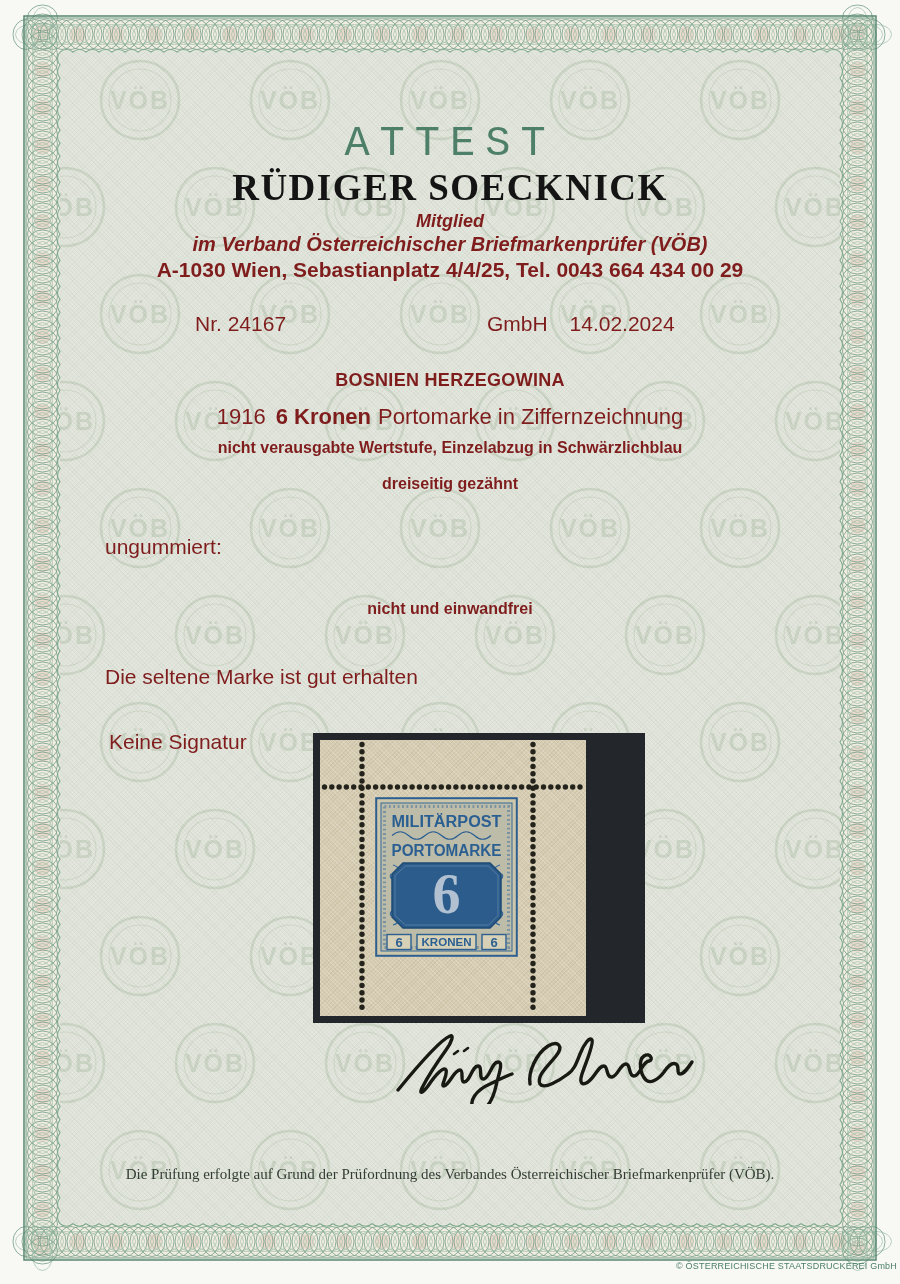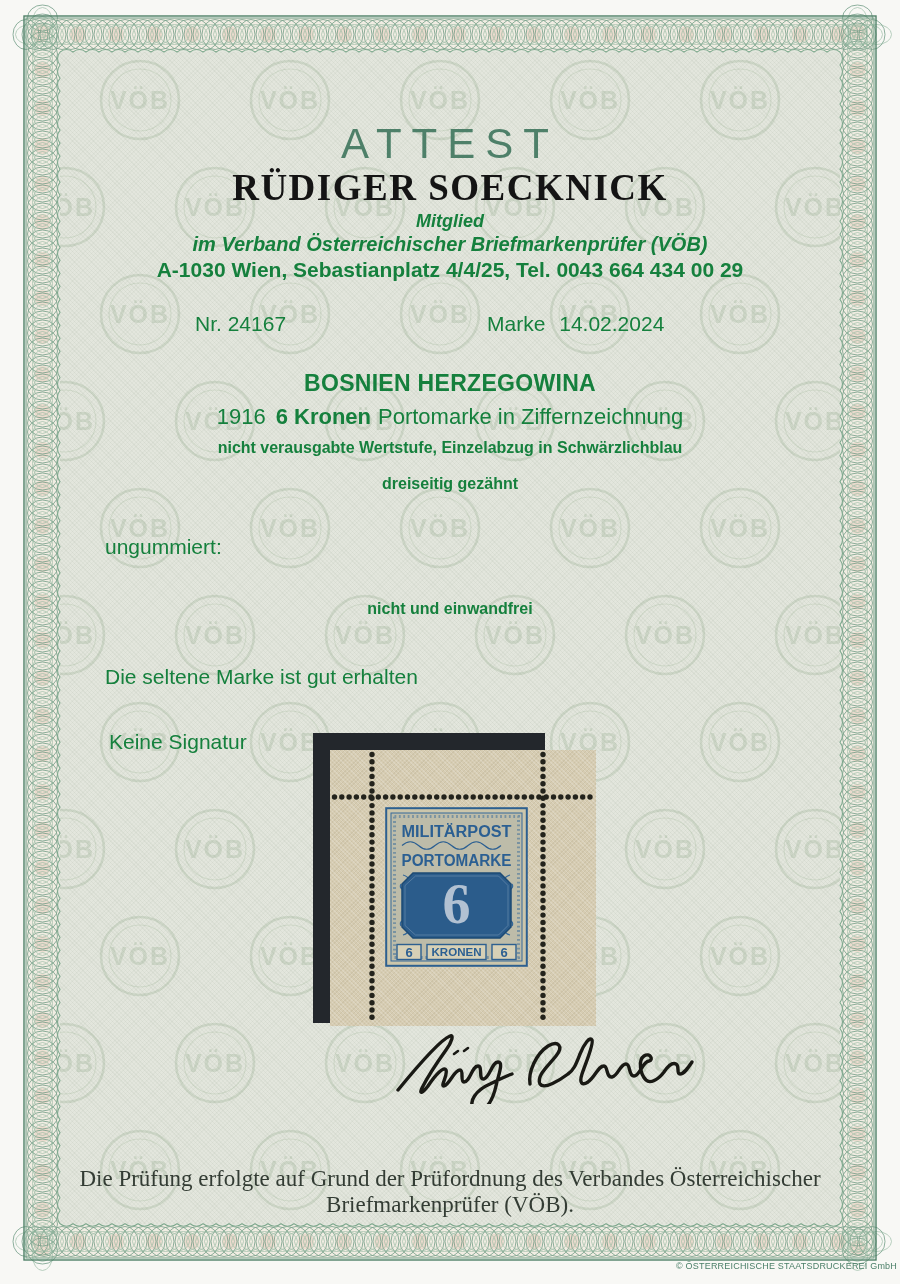--- a/index.html
+++ b/index.html
@@ -5,39 +5,39 @@
   html,body{margin:0;padding:0;background:#ffffff;}
   body{width:900px;height:1284px;position:relative;font-family:"Liberation Sans",sans-serif;}
   .page{position:absolute;left:0;top:0;width:900px;height:1284px;background:#f8f8f5;overflow:hidden;}
   svg.layer{position:absolute;left:0;top:0;}
   .hatch{position:absolute;left:60px;top:52px;width:780px;height:1172px;pointer-events:none;
     background:
       repeating-linear-gradient(45deg, rgba(110,130,105,0.07) 0 1px, transparent 1px 3px),
       repeating-linear-gradient(-45deg, rgba(110,130,105,0.05) 0 1px, transparent 1px 3px);}
   .abs{position:absolute;}
   .center{left:60px;width:780px;text-align:center;}
-  .txt{color:#15803d;white-space:nowrap;}
+  .txt{color:#7f1d1d;white-space:nowrap;}
   .b{font-weight:700;}
   .it{font-style:italic;}
-  .title{font-family:Liberation Sans, sans-serif;font-size:42px;letter-spacing:10px;color:#4e8069;}
+  .title{font-family:Liberation Mono, monospace;font-size:42px;letter-spacing:10px;color:#4e8069;}
   .name{font-family:"Liberation Serif",serif;font-size:37px;font-weight:700;letter-spacing:1.5px;color:#141414;}
   .sub1{font-size:18px;font-weight:700;}
   .sub2{font-size:20px;font-weight:700;}
   .addr{font-size:21px;font-weight:700;}
   .meta{font-size:21px;}
   .body-reg{font-size:21px;}
   .body-bold{font-size:16px;font-weight:700;}
-  .country{font-size:23px;font-weight:700;letter-spacing:0.3px;}
-  .photo{position:absolute;left:313px;top:733px;width:232px;height:290px;background:#23272c;box-sizing:border-box;padding:17px;}
+  .country{font-size:18px;font-weight:700;letter-spacing:0.3px;}
+  .photo{position:absolute;left:313px;top:733px;width:332px;height:290px;background:#23272c;box-sizing:border-box;padding:7px;}
   .paper{position:relative;width:266px;height:276px;background:#d6ccb2;
     background-image:
       repeating-linear-gradient(45deg, rgba(255,255,255,0.18) 0 1px, transparent 1px 3px),
       repeating-linear-gradient(-45deg, rgba(120,108,70,0.10) 0 1px, transparent 1px 3px);}
   .paper svg{position:absolute;}
-  .footerline{font-family:"Liberation Serif",serif;font-size:23px;color:#333c34;}
+  .footerline{font-family:"Liberation Serif",serif;font-size:15px;color:#333c34;}
   .credit{position:absolute;right:3px;top:1261px;font-size:9px;line-height:11px;color:#4b7f68;letter-spacing:0.2px;text-align:center;}
   .stamp-text{font-family:"Liberation Sans",sans-serif;font-weight:700;}
 </style>
 </head>
 <body>
 
 <div class="page">
 
   <svg id="deco" class="layer" width="900" height="1284" viewBox="0 0 900 1284">
       <path d="M26,18h848v1240h-848Z M59,51h782v1174h-782Z" fill="#f1ede3" fill-rule="evenodd"></path>
@@ -1287,22 +1287,22 @@
   <div class="abs center txt name" style="top:166px">RÜDIGER SOECKNICK</div>
   <div class="abs center txt it sub1" style="top:211px">Mitglied</div>
   <div class="abs center txt it sub2" style="top:233px">im Verband Österreichischer Briefmarkenprüfer (VÖB)</div>
   <div class="abs center txt addr" style="top:258px">A-1030 Wien, Sebastianplatz 4/4/25, Tel. 0043 664 434 00 29</div>
 
   <div class="abs txt meta" style="left:195px;top:312px">
     <span>Nr.</span>
     <span style="">24167</span>
   </div>
   <div class="abs txt meta" style="left:487px;top:312px">
-    <span>Marke</span>
-    <span style="margin-left:8px">14.02.2024</span>
+    <span>GmbH</span>
+    <span style="margin-left:16px">14.02.2024</span>
   </div>
 
   <div class="abs center txt country" style="top:370px">BOSNIEN HERZEGOWINA</div>
   <div class="abs center txt body-reg" style="top:404px;font-size:22px">
     <span>1916</span><span style="margin-left:10px" class="b">6 Kronen</span><span style="margin-left:7px">Portomarke in Ziffernzeichnung</span>
   </div>
   <div class="abs center txt body-bold" style="top:439px">nicht verausgabte Wertstufe, Einzelabzug in Schwärzlichblau</div>
   <div class="abs center txt body-bold" style="top:475px">dreiseitig gezähnt</div>
 
   <div class="abs txt body-reg" style="left:105px;top:535px">ungummiert:</div>

